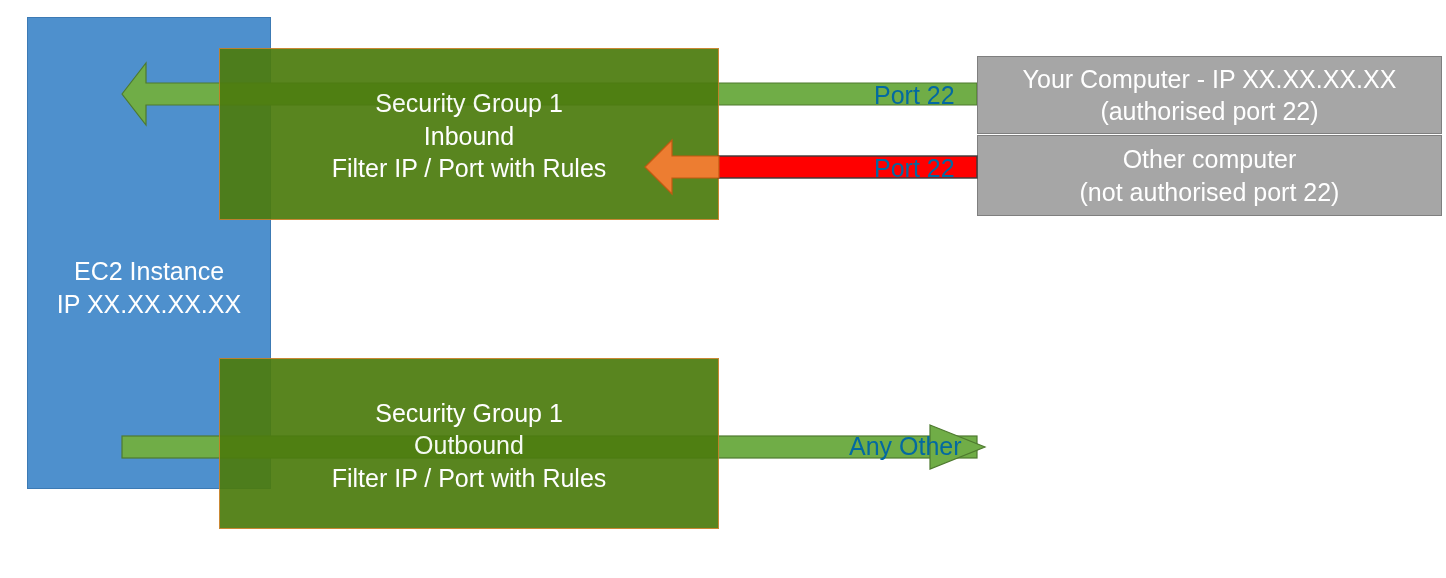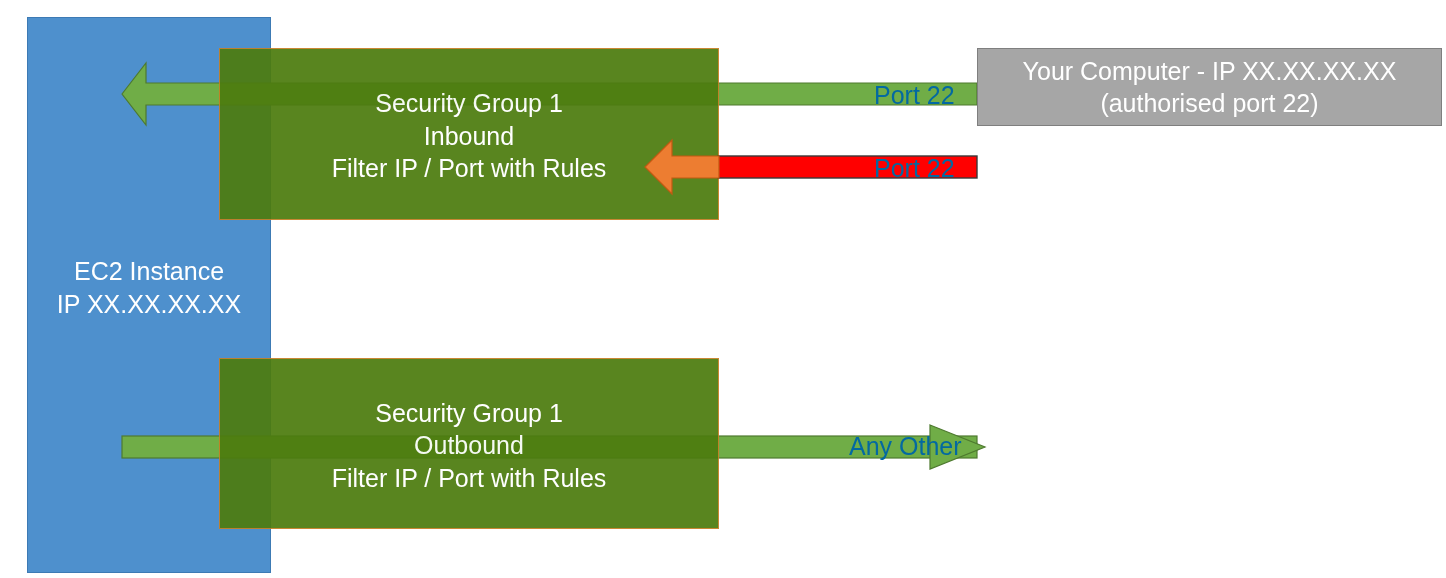--- a/index.html
+++ b/index.html
@@ -27,21 +27,21 @@
     justify-content: center;
     text-align: center;
     line-height: 1.30;
     white-space: pre-line;
   }
   
   #ec2-instance {
     left: 27px;
     top: 17px;
     width: 244px;
-    height: 556px;
+    height: 472px;
     background: #4E90CD;
     border: 1px solid #3C7AB4;
     font-size: 25px;
     z-index: 1;
   }
   #ec2-instance .label {
     position: absolute;
     top: 237px;
     left: 0;
     right: 0;
@@ -70,21 +70,21 @@
   }
   
   .endpoint {
     background: #A6A6A6;
     border: 1px solid #7F7F7F;
     font-size: 25px;
     z-index: 4;
   }
   #endpoint-your-computer {
     left: 977px;
-    top: 48px;
+    top: 56px;
     width: 465px;
     height: 78px;
   }
   #endpoint-other-computer {
     left: 977px;
     top: 135px;
     width: 465px;
     height: 81px;
   }
   #endpoint-www {
@@ -148,20 +148,24 @@
     <div>Security Group 1
 Outbound
 Filter IP / Port with Rules</div>
   </div>
 
   <div class="box endpoint" id="endpoint-your-computer">
     <div>Your Computer - IP XX.XX.XX.XX
 (authorised port 22)</div>
   </div>
 
+  <div class="box endpoint" id="endpoint-other-computer">
+    <div>Other computer
+(not authorised port 22)</div>
+  </div>
 
 
   <svg id="arrows-over" class="arrow-svg">
 
     <g>
       <rect x="718" y="156" width="259" height="22" fill="#FF0000" stroke="#3B3838" stroke-width="1.4"></rect>
     </g>
 
     <g>
       <polygon points="645,167 672,140 672,156 719,156 719,178 672,178 672,194" fill="#ED7D31" stroke="#C15A11" stroke-width="1.2"></polygon>

